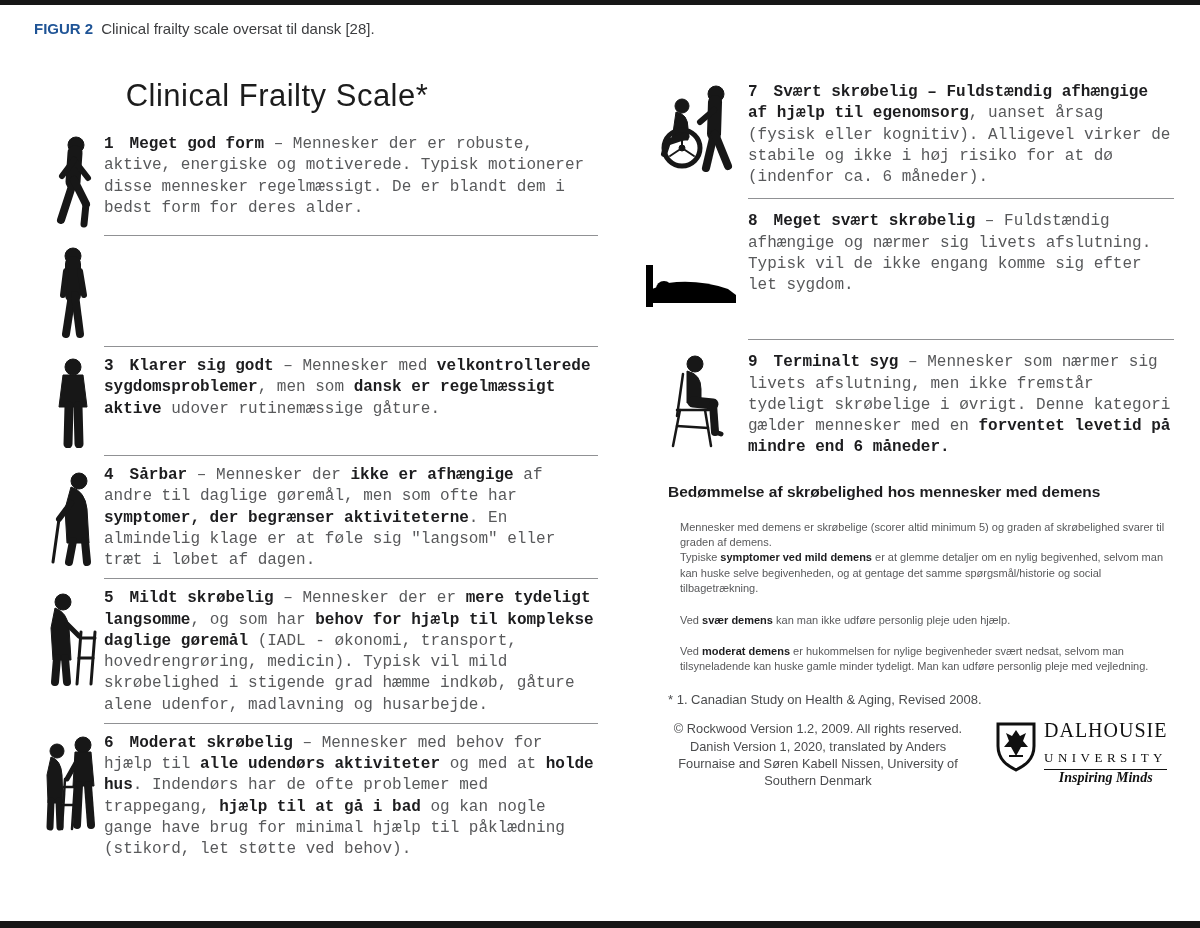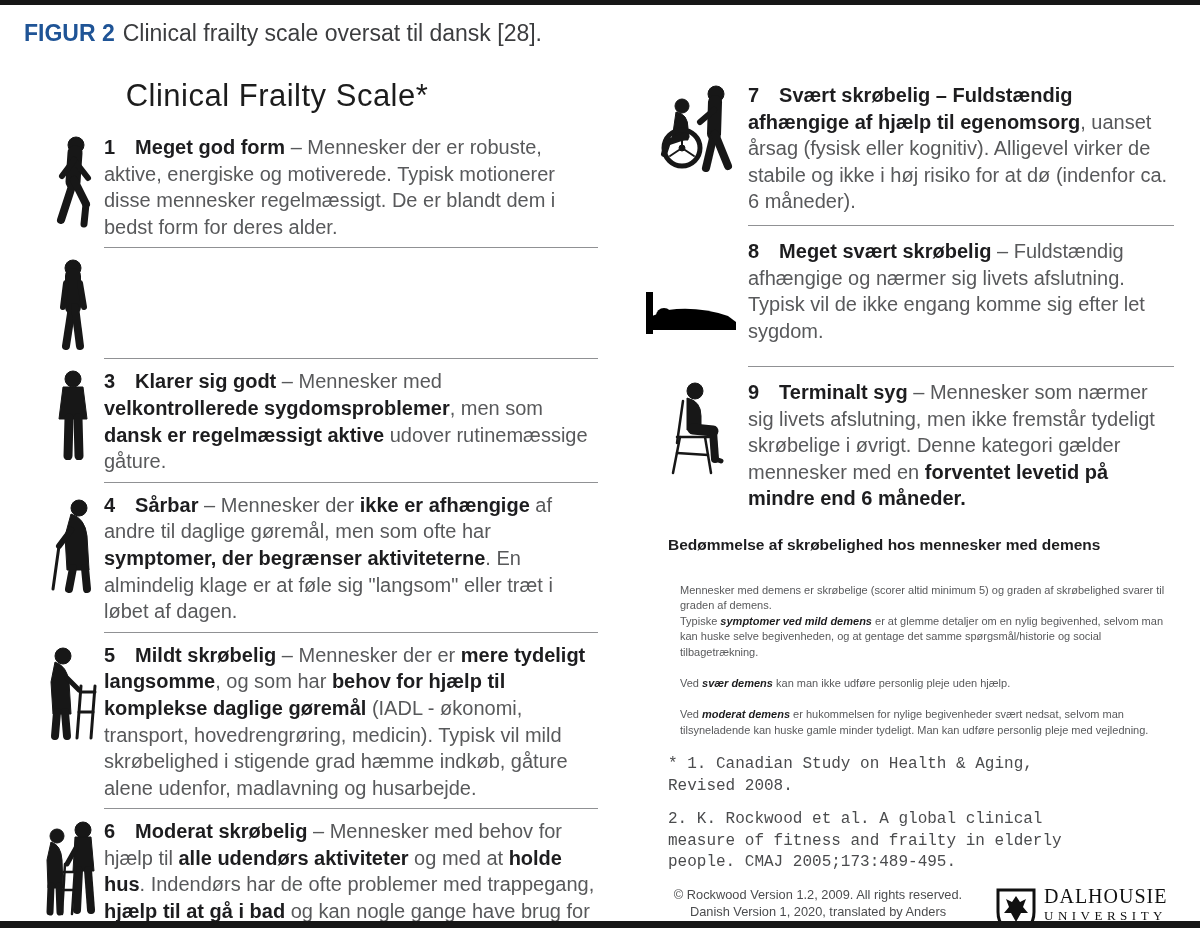--- a/index.html
+++ b/index.html
@@ -2,58 +2,58 @@
 <html><head>
 <meta charset="utf-8">
 <style>
   html,body{margin:0;padding:0;background:#fff;}
   #page{position:relative;width:1200px;height:928px;background:#fff;overflow:hidden;
         font-family:"Liberation Sans", sans-serif;}
   .bar{position:absolute;left:0;width:1200px;background:#161616;}
   #topbar{top:0;height:5px;}
   #bottombar{bottom:0;height:7px;}
 
-  #fig-header{position:absolute;left:24px;top:20px;font-size:23px;color:#3c3d3f;}
+  #fig-header{position:absolute;left:34px;top:20px;font-size:15px;color:#3c3d3f;}
   #fig-header .fig-label{font-weight:700;color:#1f5496;margin-right:8px;}
 
   
   #col-left{position:absolute;left:42px;top:72px;width:556px;}
   #col-right{position:absolute;left:648px;top:82px;width:526px;}
 
   #scale-title{font-size:31px;color:#1c1c1c;text-align:center;width:470px;
                letter-spacing:.5px;margin:6px 0 20px 0;font-weight:400;}
 
   .item{display:flex;align-items:flex-start;}
   .icon-cell{width:62px;flex:none;display:flex;justify-content:center;padding-top:2px;}
   .icon-cell svg{fill:#171717;stroke:#171717;}
-  .item-text{flex:1;font-size:20px;line-height:1.33;color:#58595b;}
+  .item-text{flex:1;font-size:16px;line-height:1.33;color:#58595b;font-family:Liberation Mono, monospace;}
   .item-text b{font-weight:700;color:#1d1d1f;}
   .divider{border-top:1.6px solid #909194;margin:7px 0 9px 62px;}
 
   
   .item-r .icon-cell{width:100px;}
   .divider-r{border-top:1.6px solid #909194;margin:10px 0 12px 100px;}
   #item-8{position:relative;min-height:118px;}
   #item-8 .item-text{padding-left:100px;}
   #bed-icon{position:absolute;left:-6px;top:52px;}
 
   #dementia{margin:24px 0 0 20px;}
-  #dementia-heading{font-size:15.5px;font-weight:700;color:#1d1d1f;margin-bottom:29px;}
+  #dementia-heading{font-size:15.5px;font-weight:700;color:#1d1d1f;margin-bottom:19px;}
   .dem-para{font-size:11px;line-height:1.4;color:#58595b;margin-bottom:16px;margin-left:12px;}
-  .dem-para b{font-weight:700;color:#1d1d1f;font-style:italic;}
-
-  .footnote{font-size:16px;color:#4b4c4e;line-height:1.35;margin:0 0 12px 20px;max-width:420px;font-family:Liberation Mono, monospace;}
+  .dem-para b{font-weight:700;color:#1d1d1f;}
+
+  .footnote{font-size:13px;color:#4b4c4e;line-height:1.35;margin:0 0 12px 20px;max-width:420px;}
 
   #bottom-row{display:flex;margin:4px 0 0 20px;align-items:flex-start;}
   #copyright{font-size:12.8px;color:#4b4c4e;line-height:1.35;width:300px;flex:none;text-align:center;}
   #logo{margin-left:28px;display:flex;align-items:flex-start;}
   #logo .shield{flex:none;margin-top:2px;}
   #logo .logo-text{margin-left:8px;font-family:"Liberation Serif", serif;color:#101010;}
   .logo-name{font-size:20px;letter-spacing:1px;line-height:1;}
-  .logo-sub{font-size:13px;letter-spacing:4.5px;margin-top:2px;}
+  .logo-sub{font-size:13px;letter-spacing:4.5px;margin-top:10px;}
   .logo-rule{border-top:1.6px solid #101010;margin-top:3px;}
   .logo-tagline{font-size:14px;font-style:italic;font-weight:700;text-align:center;margin-top:0;}
 
   .figsvg line{stroke-linecap:round;}
 </style>
 </head>
 <body>
 
 <div id="page">
   <div id="topbar" class="bar"></div>
@@ -228,21 +228,20 @@
     </div>
 
     <div id="dementia">
       <div id="dementia-heading">Bedømmelse af skrøbelighed hos mennesker med demens</div>
       <div class="dem-para"><span>Mennesker med demens er skrøbelige (scorer altid minimum 5) og graden af skrøbelighed svarer til graden af demens.</span><br><span>Typiske </span><b>symptomer ved mild demens</b><span> er at glemme detaljer om en nylig begivenhed, selvom man kan huske selve begivenheden, og at gentage det samme spørgsmål/historie og social tilbagetrækning.</span></div>
       <div class="dem-para"><span>Ved </span><b>svær demens</b><span> kan man ikke udføre personlig pleje uden hjælp.</span></div>
       <div class="dem-para"><span>Ved </span><b>moderat demens</b><span> er hukommelsen for nylige begivenheder svært nedsat, selvom man tilsyneladende kan huske gamle minder tydeligt. Man kan udføre personlig pleje med vejledning.</span></div>
     </div>
 
     <div class="footnote">* 1. Canadian Study on Health &amp; Aging, Revised 2008.</div>
-    <div class="footnote">2. K. Rockwood et al. A global clinical measure of fitness and frailty in elderly people. CMAJ 2005;173:489-495.</div>
 
     <div id="bottom-row">
       <div id="copyright">© Rockwood Version 1.2, 2009. All rights reserved. Danish Version 1, 2020, translated by Anders Fournaise and Søren Kabell Nissen, University of Southern Denmark</div>
       <div id="logo">
         <div class="shield">
           <svg width="40" height="50" viewBox="0 0 40 50">
             <path d="M2 2 h36 v22 c0 14 -10 20 -18 24 c-8 -4 -18 -10 -18 -24 Z" fill="#fff" stroke="#101010" stroke-width="3"></path>
             <path d="M20 8 l4 6 6 -3 -3 8 5 6 h-7 l-5 9 -5 -9 h-7 l5 -6 -3 -8 6 3 Z" fill="#101010"></path>
             <line x1="13" y1="34" x2="27" y2="34" stroke="#101010" stroke-width="2"></line>
           </svg>

